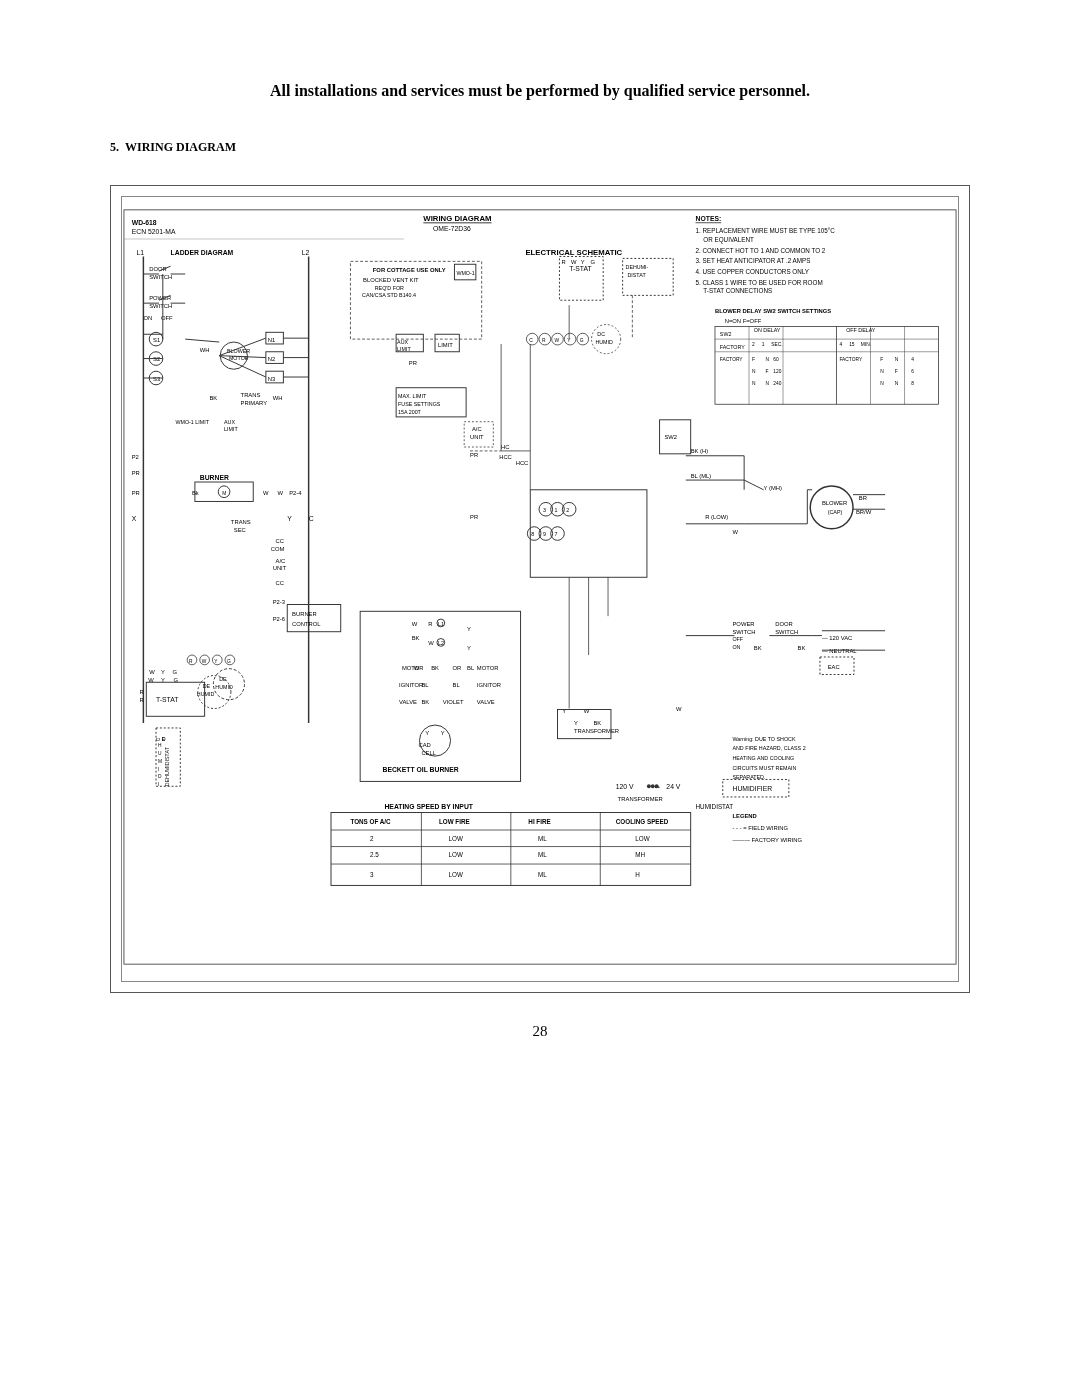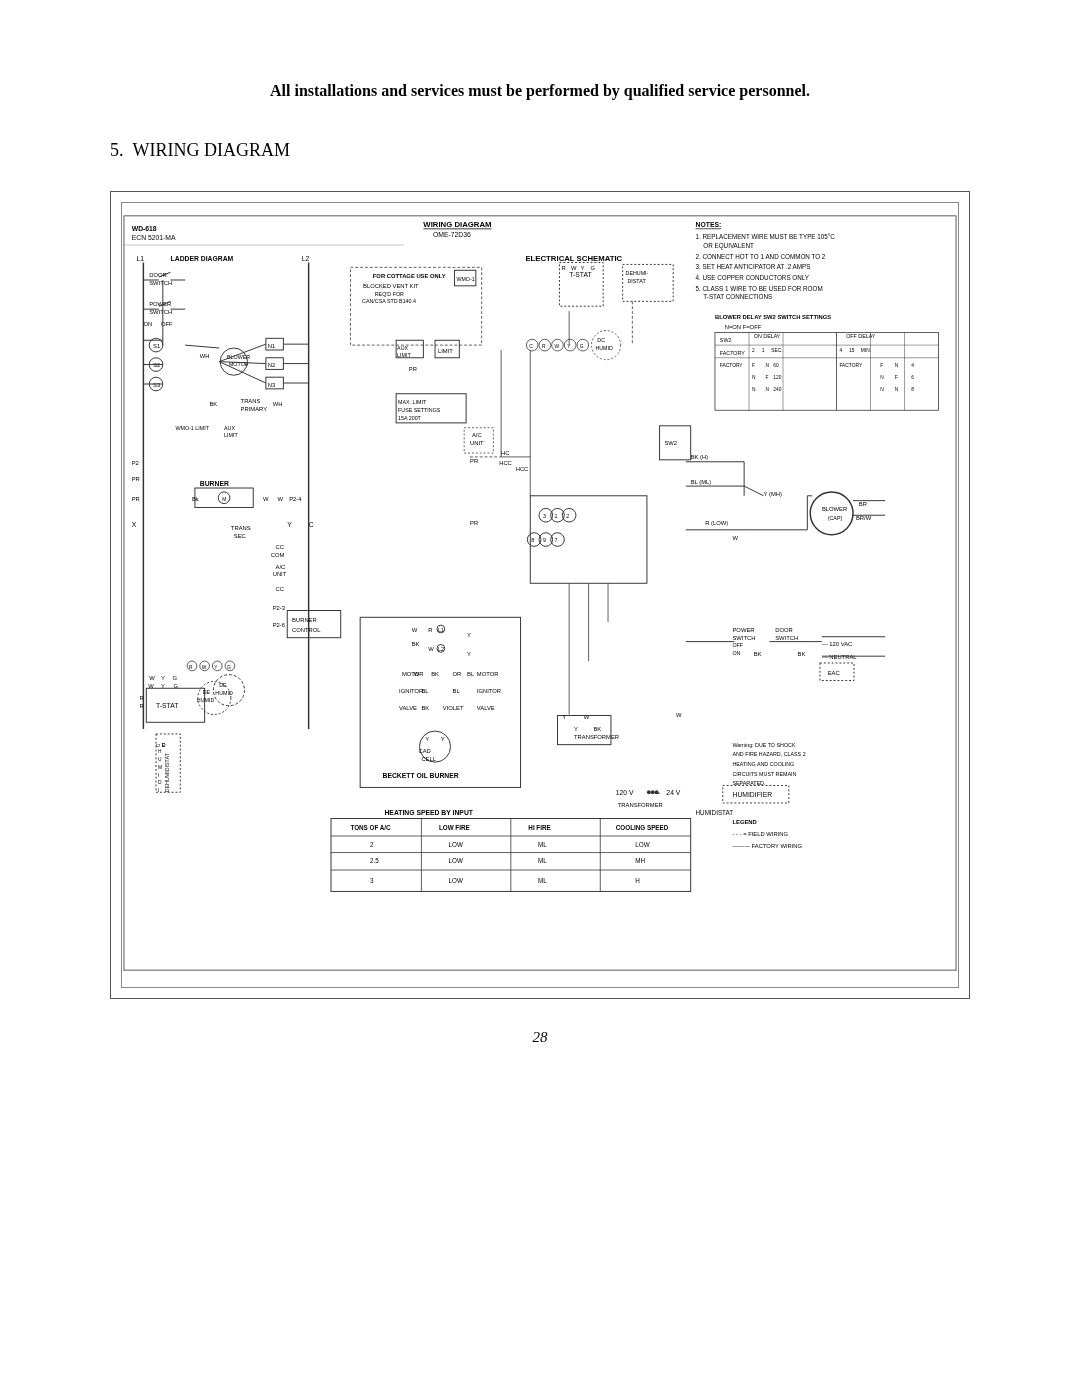--- a/index.html
+++ b/index.html
@@ -17,22 +17,22 @@
       padding: 60px 20px 40px 20px;
       margin-top: 22px;
     }
     .header-text {
       font-size: 16px;
       font-weight: bold;
       text-align: center;
       margin-bottom: 40px;
     }
     .section-title {
-      font-size: 18px;
-      font-weight: normal;
+      font-size: 12px;
+      font-weight: bold;
       margin-bottom: 30px;
     }
     .diagram-container {
       border: 1px solid #555;
       width: 100%;
       background: #fff;
       padding: 10px;
       position: relative;
     }
     .diagram-inner {
@@ -43,21 +43,20 @@
       overflow: hidden;
     }
     .diagram-svg {
       width: 100%;
       height: 780px;
     }
     .page-number {
       text-align: center;
       margin-top: 30px;
       font-size: 15px;
-      font-style: italic;
     }
   </style>
 </head>
 <body>
 
 <div class="page-container">
   <p class="header-text">All installations and services must be performed by qualified service personnel.</p>
 
   <h2 class="section-title">
     <span>5.</span>&nbsp;&nbsp;<span>WIRING DIAGRAM</span>

